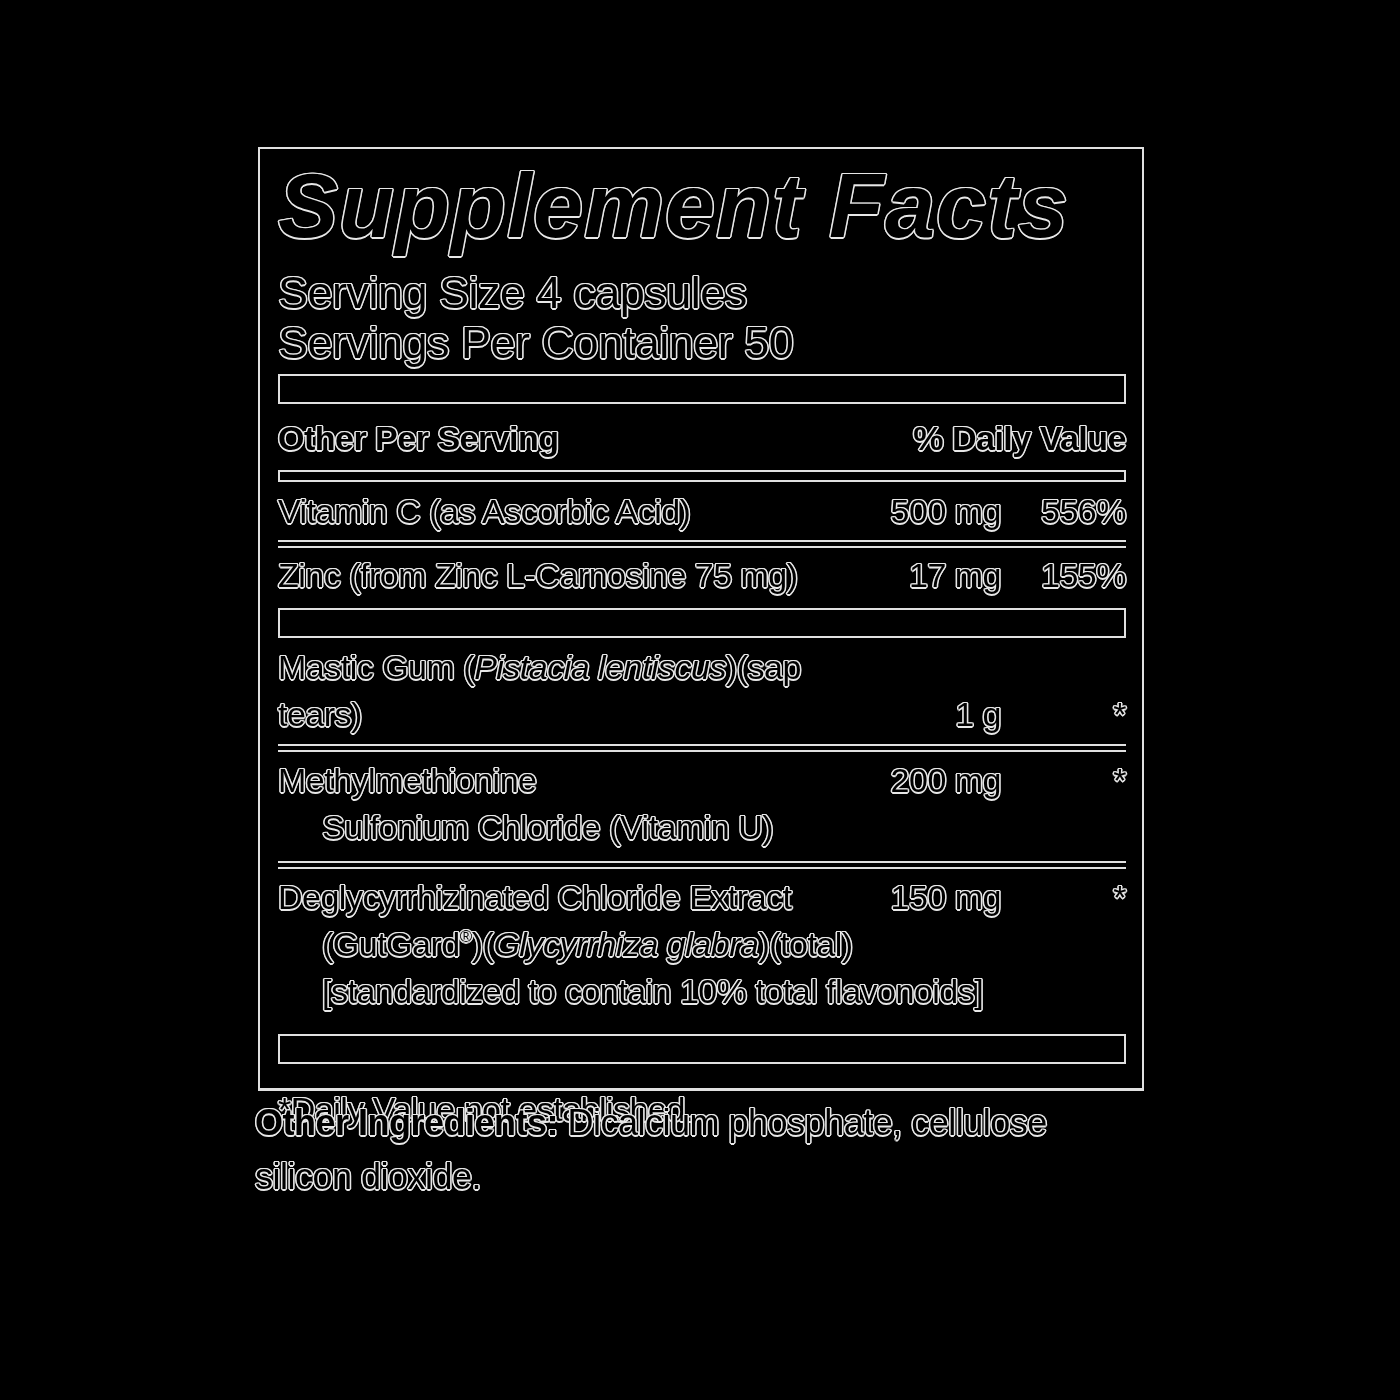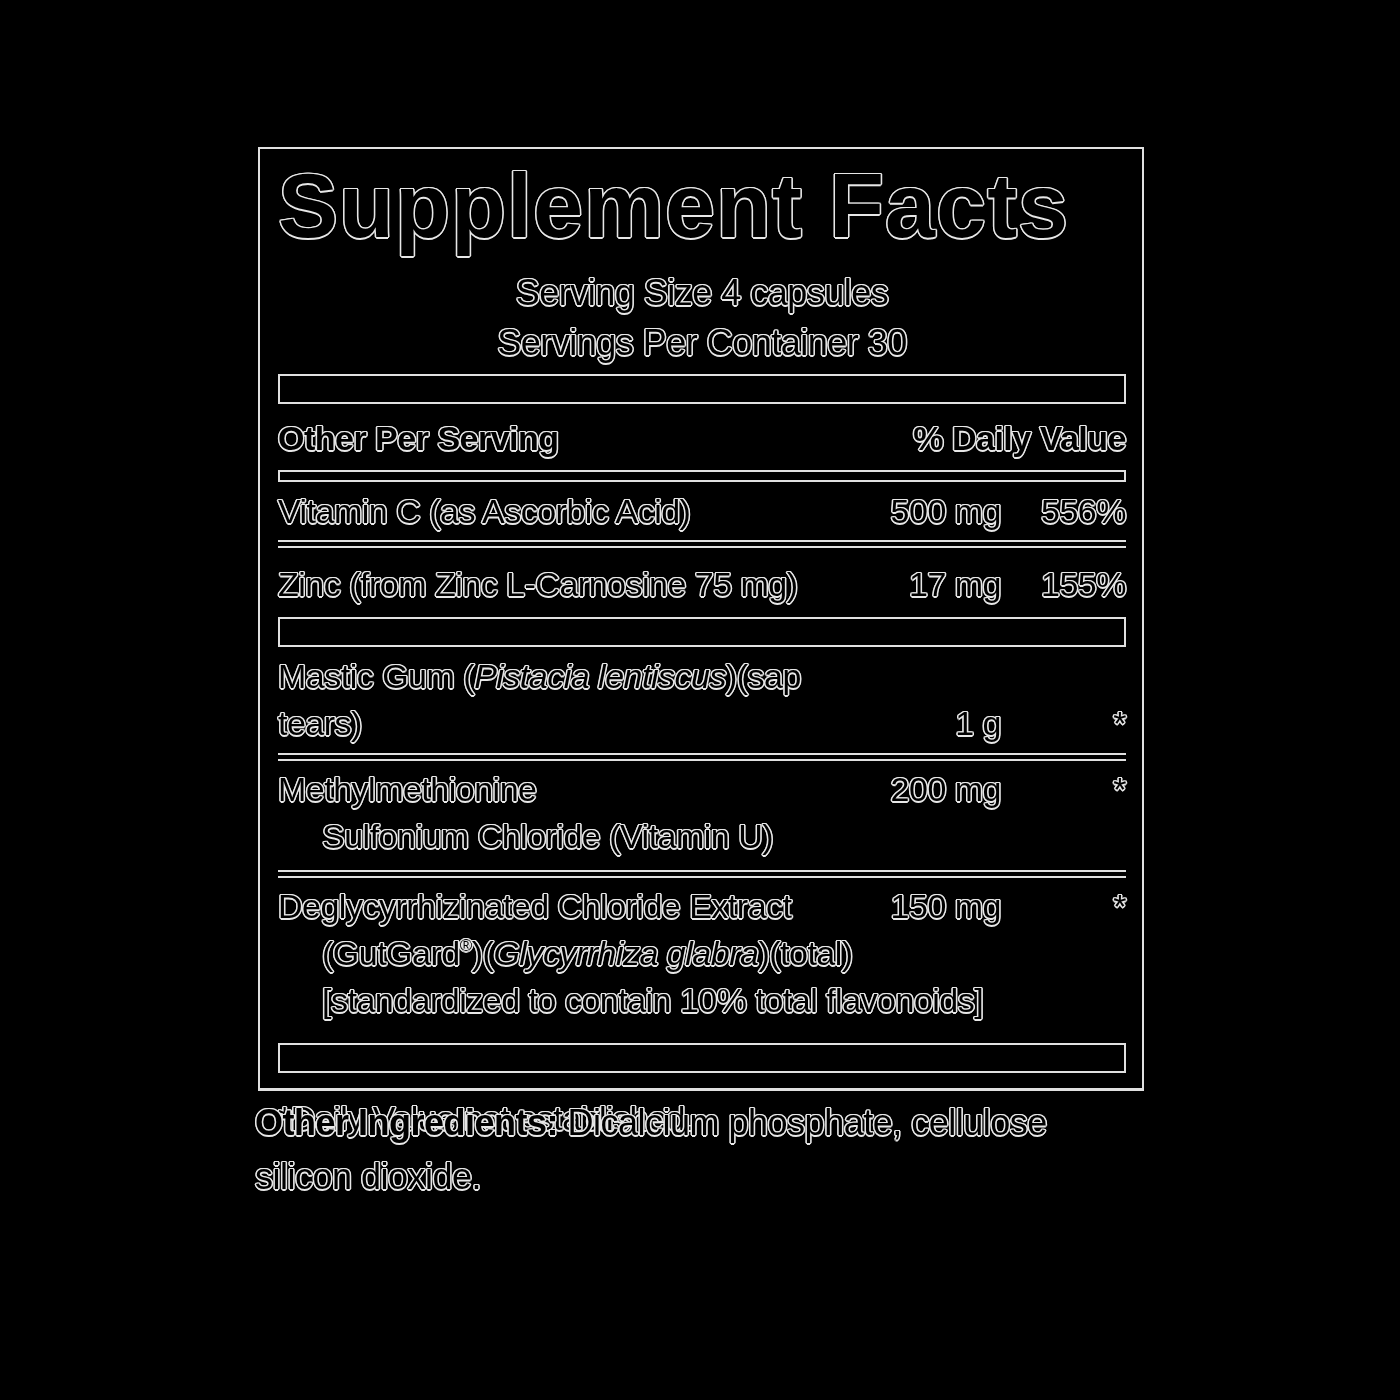--- a/index.html
+++ b/index.html
@@ -34,27 +34,27 @@
     background: #000;
     padding: 10px 16px 0 18px;
   }
   .title {
     font-size: 90px;
     font-weight: bold;
     line-height: 1.05;
     letter-spacing: 1px;
     white-space: nowrap;
     margin: 0;
+    font-style: italic;
   }
   .serving-block { margin-top: 14px; }
   .serving-line {
-    font-size: 36px;
+    font-size: 45px;
     line-height: 50px;
     letter-spacing: -0.5px;
-    text-align: center;
   }
   .bar-thick {
     height: 26px;
     background: #000;
     border: 2px solid #e0e0e0;
     margin-top: 6px;
   }
   .bar-thick.after-zinc { margin-top: 9px; }
   .bar-thick.before-footnote { margin-top: 19px; }
   .bar-med {
@@ -75,21 +75,21 @@
   .hdr {
     display: flex;
     justify-content: space-between;
     font-size: 34px;
     font-weight: bold;
     line-height: 50px;
     letter-spacing: -0.5px;
     margin-top: 9px;
   }
   .row { margin-top: 6px; font-size: 34px; line-height: 47px; letter-spacing: -0.5px; }
-  .row.r1 { margin-top: 13px; }
+  .row.r1 { margin-top: 4px; }
   .row.r3 { margin-top: 5px; }
   .row.r4 { margin-top: 5px; }
   .rline { display: flex; align-items: flex-end; }
   .r-name { flex: 1 1 auto; }
   .r-amt { flex: 0 0 150px; text-align: right; }
   .r-dv  { flex: 0 0 125px; text-align: right; }
   .rline2 { padding-left: 44px; }
   sup.reg { font-size: 0.5em; line-height: 0; vertical-align: 14px; }
   .footnote {
     margin-top: 22px;
@@ -112,21 +112,21 @@
 <body>
 
 <div class="page">
 
   <div class="facts-box">
 
     <div class="title">Supplement Facts</div>
 
     <div class="serving-block">
       <div class="serving-line">Serving Size 4 capsules</div>
-      <div class="serving-line">Servings Per Container 30</div>
+      <div class="serving-line">Servings Per Container 50</div>
     </div>
 
     <div class="bar-thick"></div>
 
     <div class="hdr">
       <span>Other Per Serving</span>
       <span>% Daily Value</span>
     </div>
 
     <div class="bar-med"></div>

